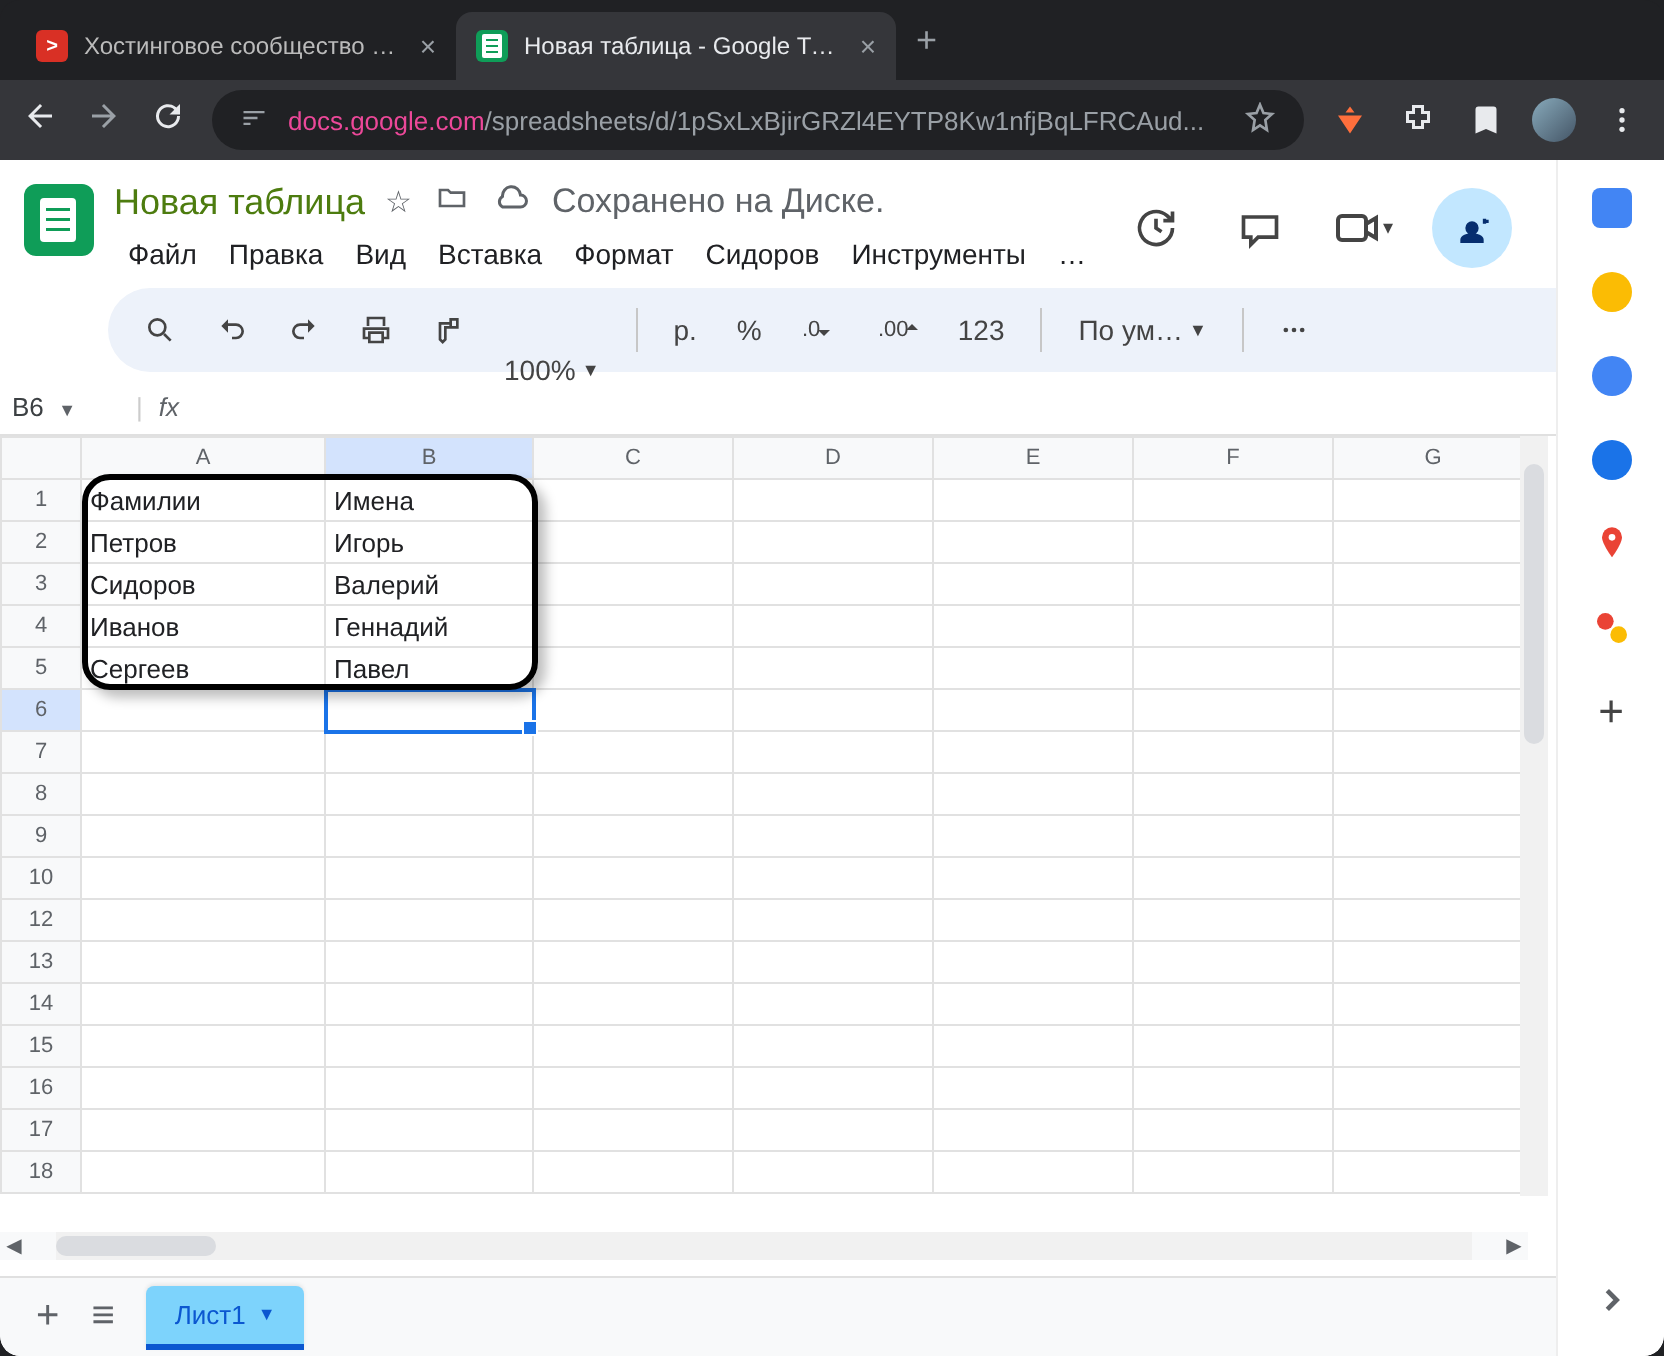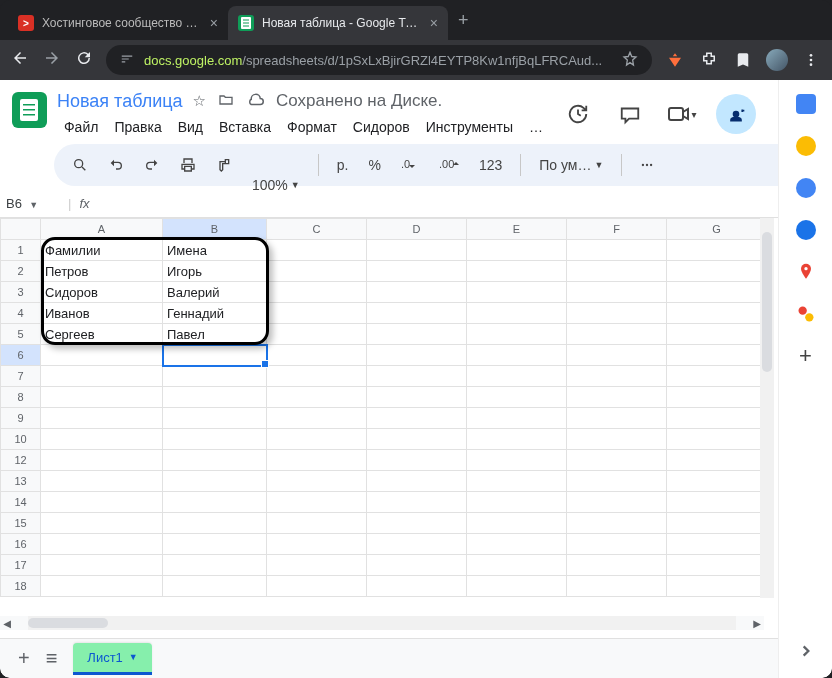--- a/index.html
+++ b/index.html
@@ -15,32 +15,32 @@
 .tab .title { white-space:nowrap; overflow:hidden; text-overflow:ellipsis; flex:1; }
 .tab .close { color:#9aa0a6; font-size:14px; }
 .newtab { color:#9aa0a6; font-size:18px; padding:0 10px; align-self:center; }
 .winbtns { margin-left:auto; display:flex; gap:20px; padding:0 14px 8px 0; color:#e8eaed; align-self:center; }
 
 .addrbar { height:40px; background:#35363a; display:flex; align-items:center; padding:0 10px; gap:12px; }
 .addrbar .navbtn { color:#9aa0a6; width:20px; text-align:center; }
 .addrbar .navbtn.enabled { color:#e8eaed; }
 .omnibox { flex:1; height:30px; background:#202124; border-radius:15px; display:flex; align-items:center; padding:0 14px; gap:10px; color:#9aa0a6; font-size:13px; }
 .omnibox .url { flex:1; color:#e8eaed; white-space:nowrap; overflow:hidden; }
-.omnibox .url .domain { color:#bef264; }
+.omnibox .url .domain { color:#ec4899; }
 .omnibox .url .path { color:#9aa0a6; }
 .extbtn { width:22px; height:22px; display:flex; align-items:center; justify-content:center; color:#9aa0a6; }
 
 
 .content { background:#fff; height:598px; position:relative; border-radius:0 0 10px 10px; overflow:hidden; }
 .sheets-header { display:flex; align-items:flex-start; padding:8px 10px 0 12px; gap:10px; }
 .sheets-logo { width:36px; height:36px; background:#0f9d58; border-radius:6px; margin-top:4px; display:flex; align-items:center; justify-content:center; }
 .sheets-logo::after { content:""; width:18px; height:22px; background:#fff; border-radius:2px; background-image:linear-gradient(#0f9d58,#0f9d58),linear-gradient(#0f9d58,#0f9d58),linear-gradient(#0f9d58,#0f9d58); background-size:12px 1.5px; background-position:3px 5px,3px 10px,3px 15px; background-repeat:no-repeat; }
 .doc-meta { flex:1; }
 .doc-title-row { display:flex; align-items:center; gap:10px; height:26px; }
-.doc-title { font-size:18px; color:#3b82f6; }
+.doc-title { font-size:18px; color:#4d7c0f; }
 .doc-icons { display:flex; gap:12px; color:#5f6368; font-size:15px; align-items:center; }
 .menubar { display:flex; gap:2px; font-size:14px; color:#202124; margin-top:2px; }
 .menubar span { padding:3px 7px; border-radius:4px; }
 .header-right { display:flex; align-items:center; gap:16px; padding-right:6px; margin-top:6px; }
 .hbtn { width:36px; height:36px; border-radius:18px; display:flex; align-items:center; justify-content:center; color:#444; }
 .share-btn { width:40px; height:40px; border-radius:20px; background:#c2e7ff; display:flex; align-items:center; justify-content:center; }
 .avatar { width:36px; height:36px; border-radius:18px; background:linear-gradient(135deg,#7a8,#456); margin-left:8px; }
 
 .toolbar { height:42px; margin:6px 10px 0 54px; background:#edf2fa; border-radius:21px; display:flex; align-items:center; padding:0 12px; gap:8px; color:#444; font-size:14px; }
 .toolbar .tbtn { padding:4px 6px; display:flex; align-items:center; gap:3px; }
@@ -74,21 +74,21 @@
 .hscroll .track { flex:1; height:14px; background:#f1f1f1; margin:0 14px; position:relative; }
 .hscroll .thumb { position:absolute; left:0; top:2px; width:80px; height:10px; background:#dadce0; border-radius:5px; }
 .hscroll .arr { width:14px; color:#5f6368; font-size:10px; text-align:center; }
 
 .sidepanel { position:absolute; right:0; top:0; width:54px; height:100%; border-left:1px solid #eee; background:#fff; display:flex; flex-direction:column; align-items:center; padding-top:14px; gap:22px; }
 .sidepanel .sic { width:20px; height:20px; border-radius:4px; }
 .sidepanel .hide { margin-top:auto; margin-bottom:16px; color:#5f6368; }
 
 .sheettabs { position:absolute; left:0; bottom:0; right:54px; height:40px; background:#f8f9fa; border-top:1px solid #e0e0e0; display:flex; align-items:center; padding:0 18px; gap:16px; }
 .sheettabs .stbtn { color:#5f6368; font-size:20px; }
-.sheettab { height:32px; padding:0 14px; display:flex; align-items:center; gap:6px; background:#86efac; color:#0b57d0; font-size:13px; font-weight:500; border-radius:4px 4px 0 0; border-bottom:3px solid #0b57d0; box-shadow:0 -1px 2px rgba(0,0,0,0.08); }
+.sheettab { height:32px; padding:0 14px; display:flex; align-items:center; gap:6px; background:#7dd3fc; color:#0b57d0; font-size:13px; font-weight:500; border-radius:4px 4px 0 0; border-bottom:3px solid #0b57d0; box-shadow:0 -1px 2px rgba(0,0,0,0.08); }
 </style>
 </head>
 <body>
 
 <div class="titlebar">
   <div class="tab">
     <div class="favicon fav-red">&gt;</div>
     <div class="title">Хостинговое сообщество «Tim</div>
     <div class="close">×</div>
   </div>

